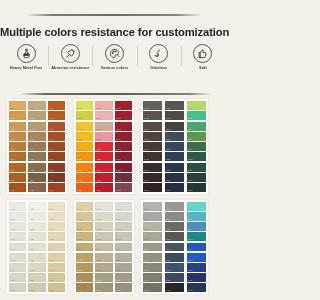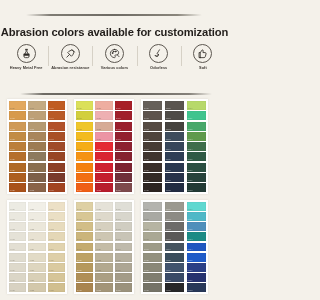--- a/index.html
+++ b/index.html
@@ -82,21 +82,21 @@
   }
   .sw.light .tag{color:rgba(90,85,78,0.5);}
 </style>
 </head>
 <body>
 
 <div class="page">
 
   <div class="top-rule"></div>
 
-  <div class="title">Abrasion colors available for customization</div>
+  <div class="title">Multiple colors resistance for customization</div>
 
   <div class="features">
 
     <div class="feature">
       <span class="f-ico">
         <svg width="11" height="11" viewBox="0 0 24 24" fill="none" stroke="currentColor" stroke-width="1.8" stroke-linecap="round" stroke-linejoin="round">
           <path d="M10 3h4"></path>
             <path d="M11 3v5L6.5 16.5A3.5 3.5 0 0 0 9.6 21h4.8a3.5 3.5 0 0 0 3.1-4.5L13 8V3"></path>
           <path d="M7.6 14.5h8.8" fill="currentColor" stroke="currentColor" stroke-width="5"></path>
         </svg>

